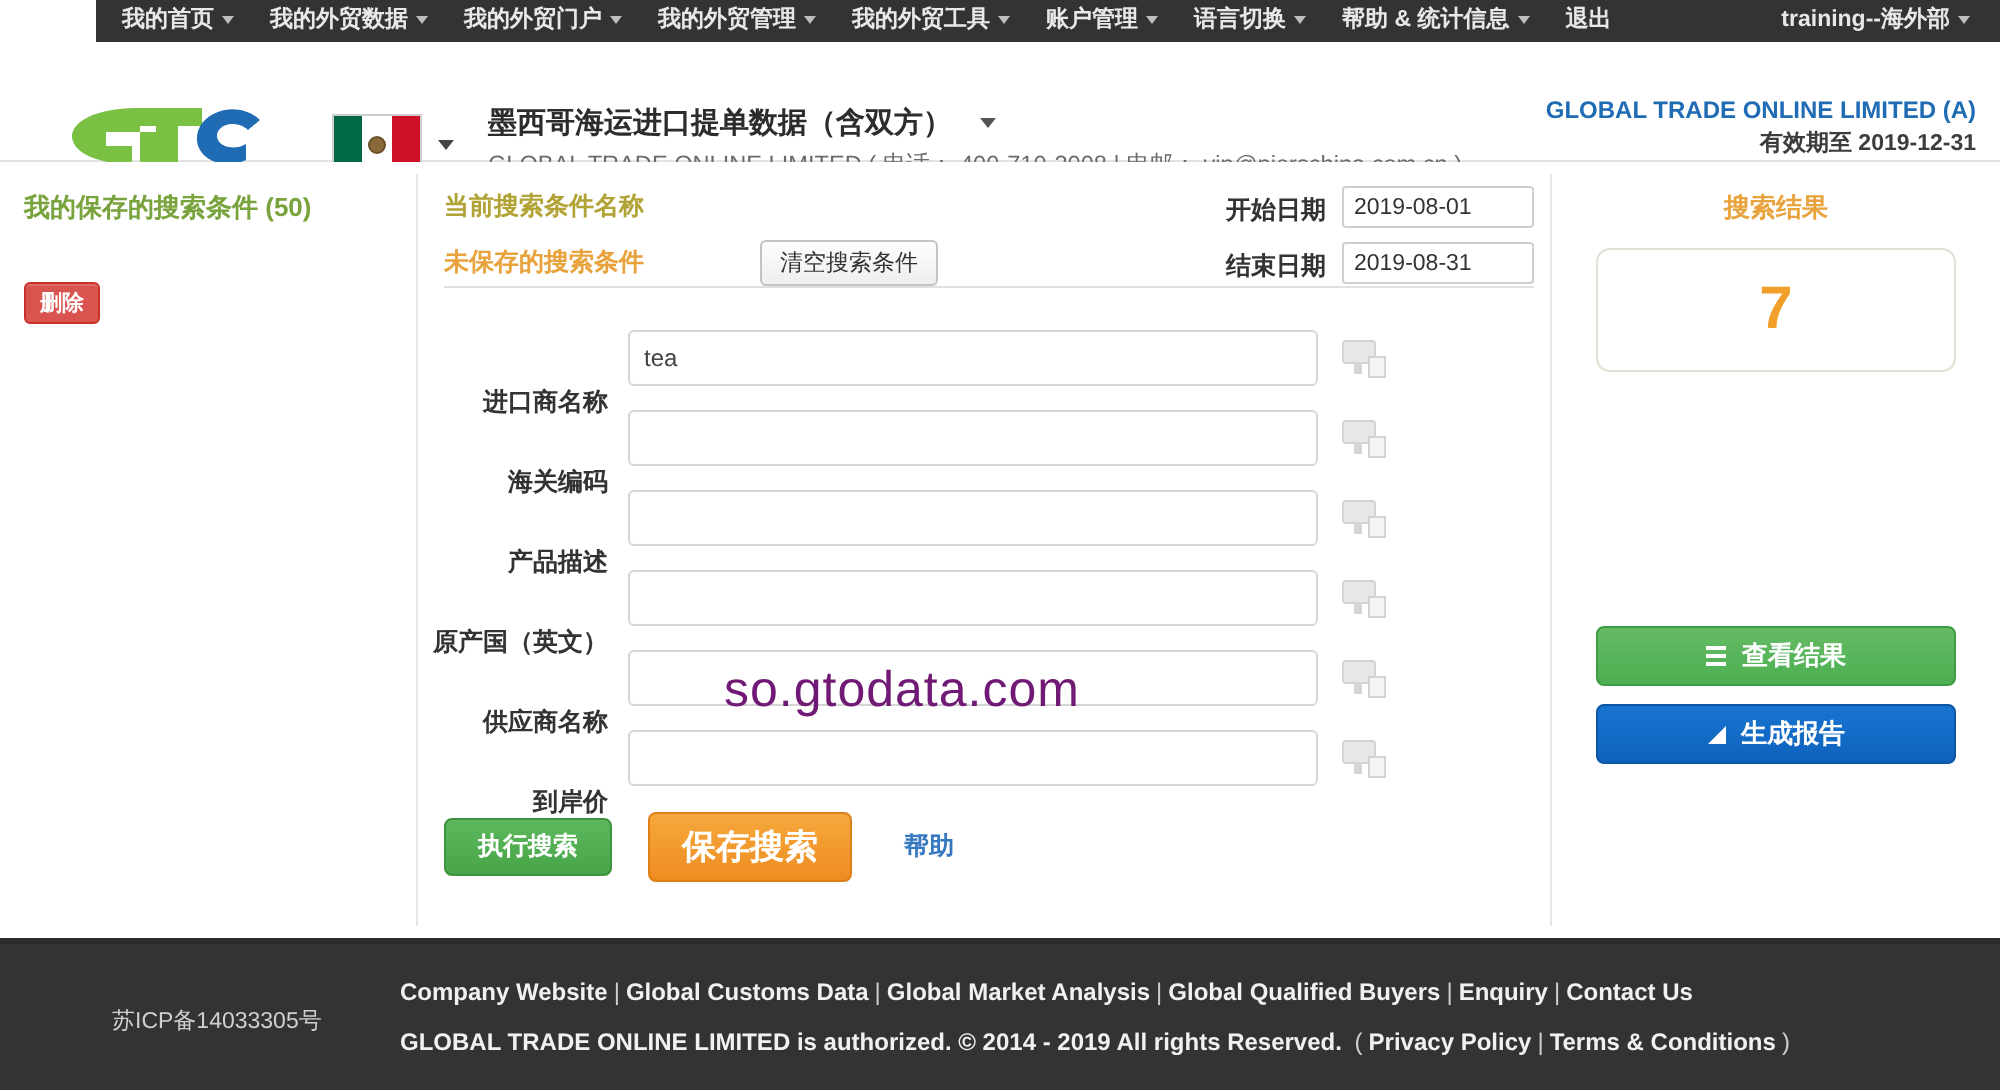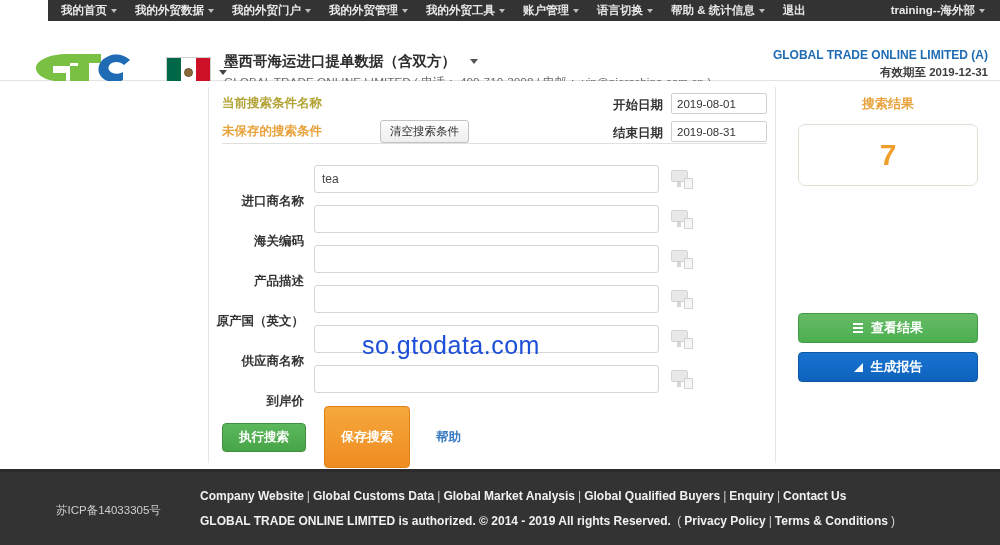--- a/index.html
+++ b/index.html
@@ -79,21 +79,21 @@
     background: #8a6a3a;
     border: 1px solid #6b5128;
   }
   .flag-caret {
     width: 0; height: 0;
     border-left: 4px solid transparent;
     border-right: 4px solid transparent;
     border-top: 5px solid #444;
     margin-left: 8px;
   }
-  .title-block { position: absolute; left: 224px; top: 31px; }
+  .title-block { position: absolute; left: 244px; top: 31px; }
   .title-main {
     font-size: 14.5px; font-weight: bold; color: #2c2c2c;
     display: flex; align-items: center;
   }
   .title-caret {
     width: 0; height: 0;
     border-left: 4px solid transparent;
     border-right: 4px solid transparent;
     border-top: 5px solid #555;
     margin-left: 14px;
@@ -213,42 +213,42 @@
   }
   .note-page {
     position: absolute; right: 0; bottom: 0;
     width: 9px; height: 11px;
     background: #f4f4f4;
     border: 1px solid #cfcfcf;
   }
 
   .watermark {
     position: absolute; left: 362px; top: 250px;
-    font-size: 25px; color: #1d4ed8;
+    font-size: 25px; color: #701a75;
     font-family: "Liberation Sans", sans-serif;
     pointer-events: none;
     white-space: nowrap;
     letter-spacing: .5px;
   }
 
   .action-row {
     position: absolute; left: 14px; top: 325px;
     display: flex; align-items: center;
   }
   .btn-search {
     background: linear-gradient(#5cb85c,#47a447);
     border: 1px solid #3f923f;
     color: #fff; font-size: 12.5px; font-weight: bold;
     padding: 5px 16px; border-radius: 4px; cursor: pointer;
   }
   .btn-save {
     background: linear-gradient(#f5a83c,#ef8c21);
     border: 1px solid #dd8019;
-    color: #fff; font-size: 13px; font-weight: bold;
-    padding: 21px 16px; border-radius: 4px; cursor: pointer;
+    color: #fff; font-size: 17px; font-weight: bold;
+    padding: 5px 16px; border-radius: 4px; cursor: pointer;
     margin-left: 18px;
   }
   .link-help {
     color: #3679c0; font-size: 12.5px; font-weight: bold;
     margin-left: 26px; cursor: pointer; text-decoration: none;
   }
 
   
   .rightpanel { position: absolute; left: 776px; top: 0; width: 224px; height: 388px; }
   .res-title {
@@ -381,20 +381,24 @@
         <b>2019-12-31</b>
       </div>
       <div class="acct-ldr">可用时段 (LDR) : 201307 ~ 201908</div>
     </div>
   </div>
 
   <div class="body-area">
     <div class="divider-left"></div>
     <div class="divider-right"></div>
 
+    <div class="sidebar">
+      <div class="saved-title">我的保存的搜索条件 (50)</div>
+      <button class="btn-delete">删除</button>
+    </div>
 
     <div class="center">
 
       <div class="cond-row">
         <div class="cond-label-1">当前搜索条件名称</div>
       </div>
 
       <div class="cond-row" style="margin-top:8px;">
         <div class="cond-label-2">未保存的搜索条件</div>
         <button class="btn-clear">清空搜索条件</button>

